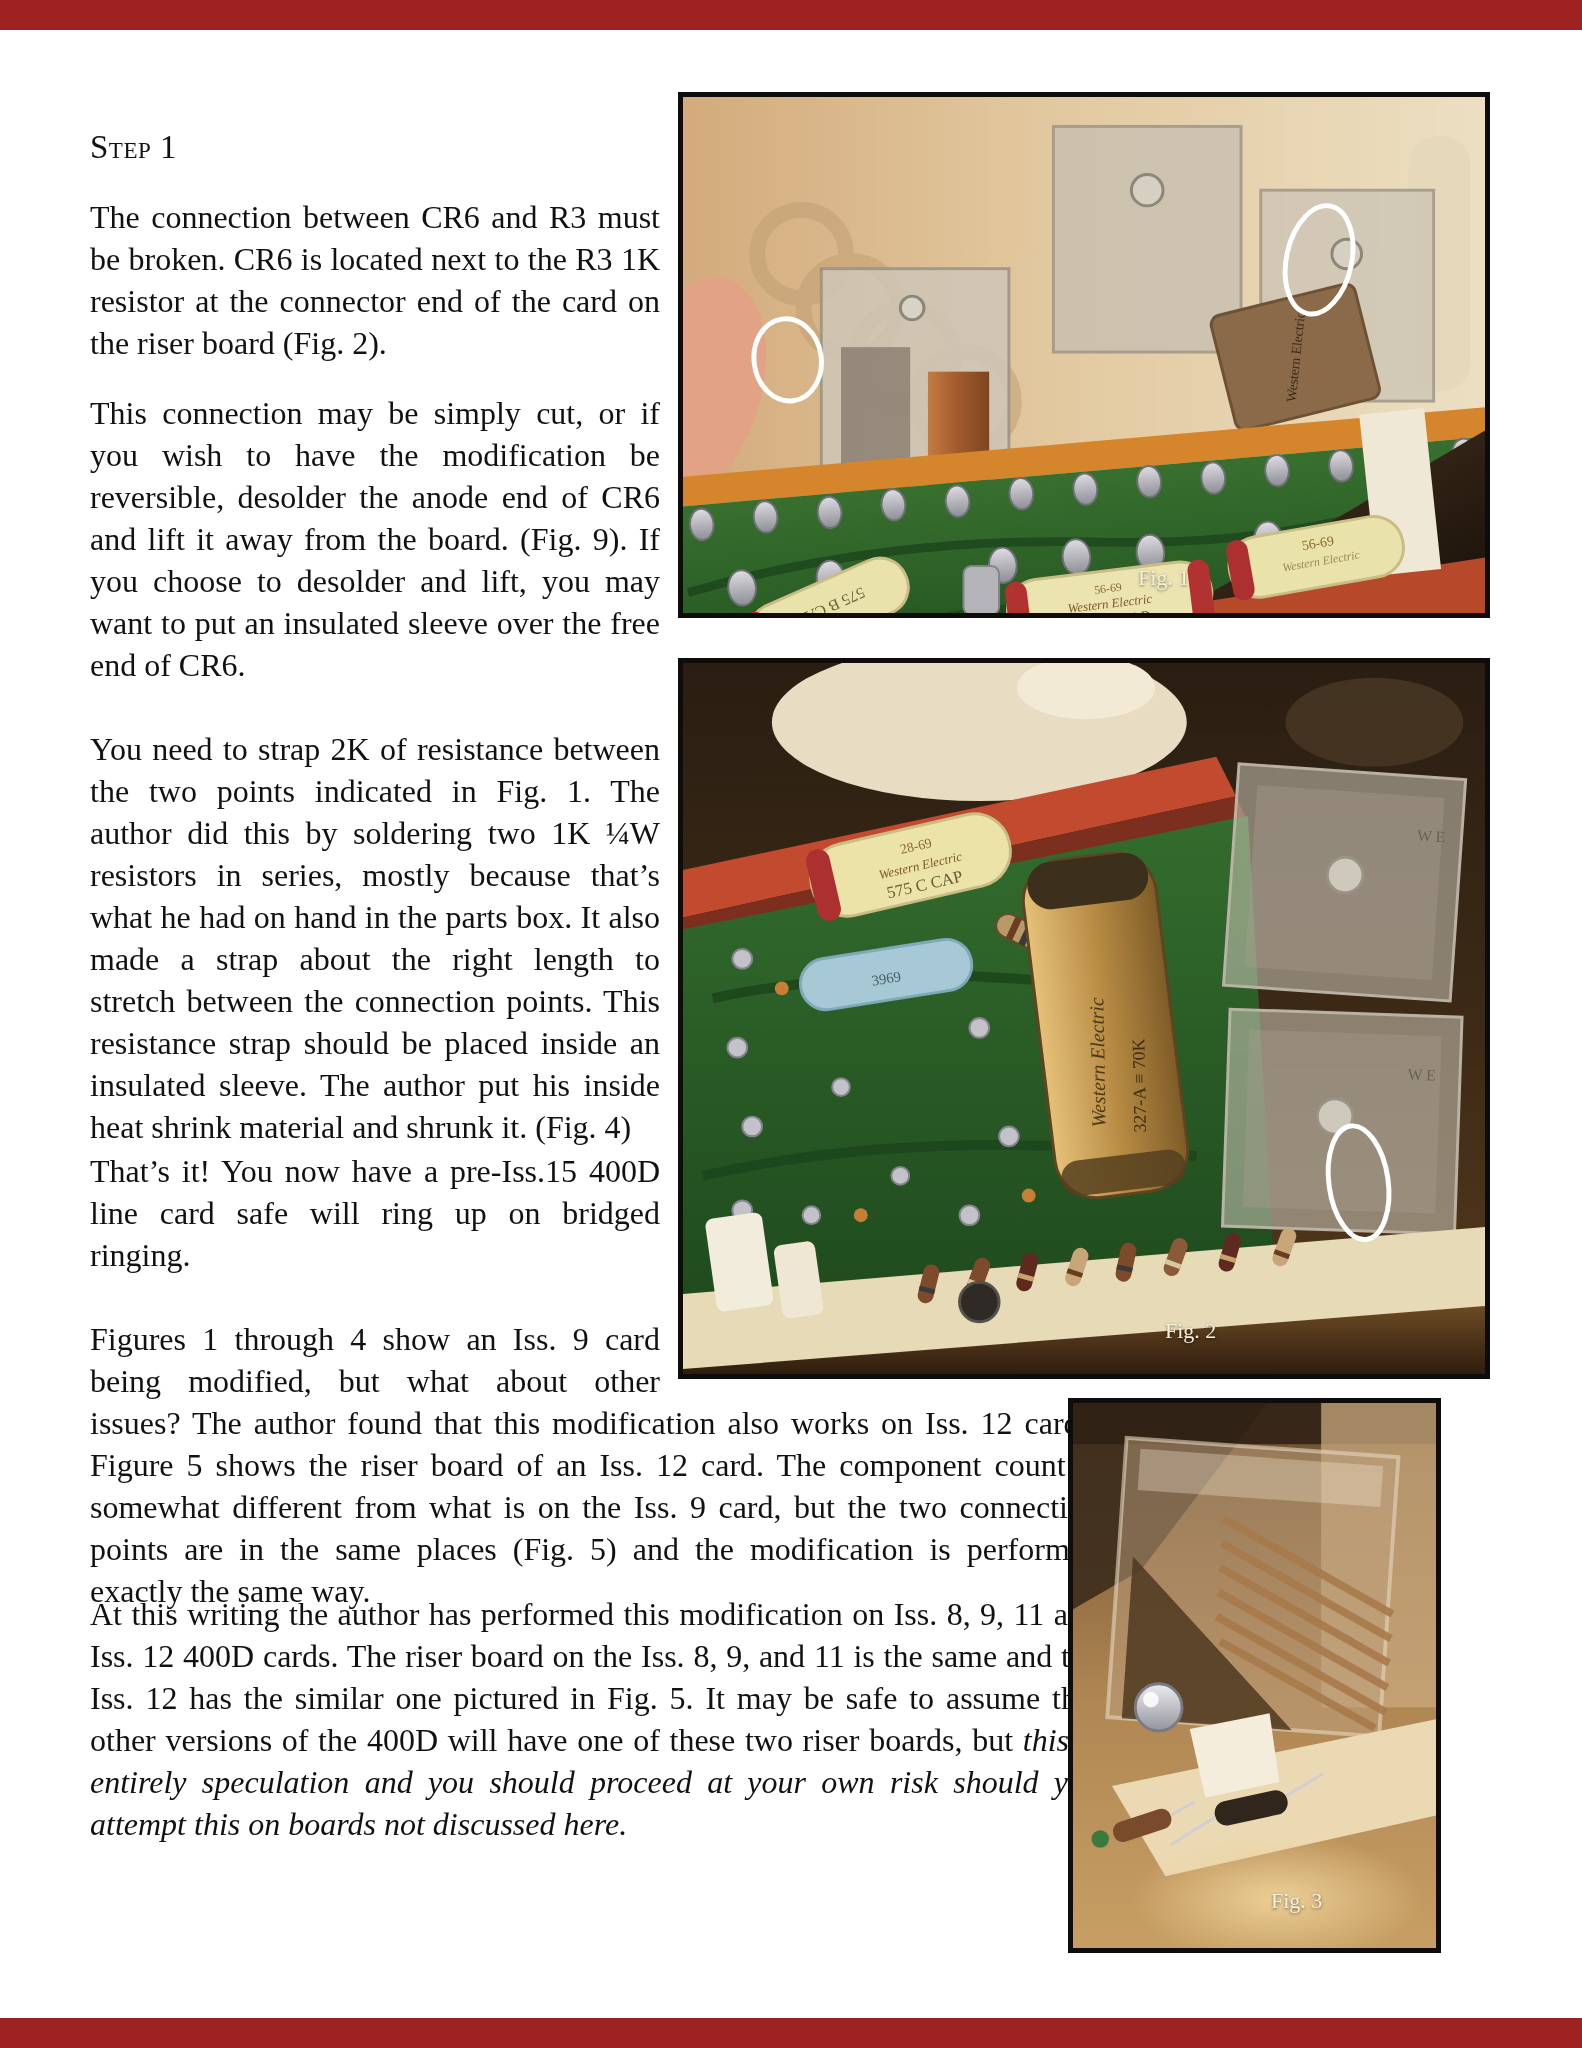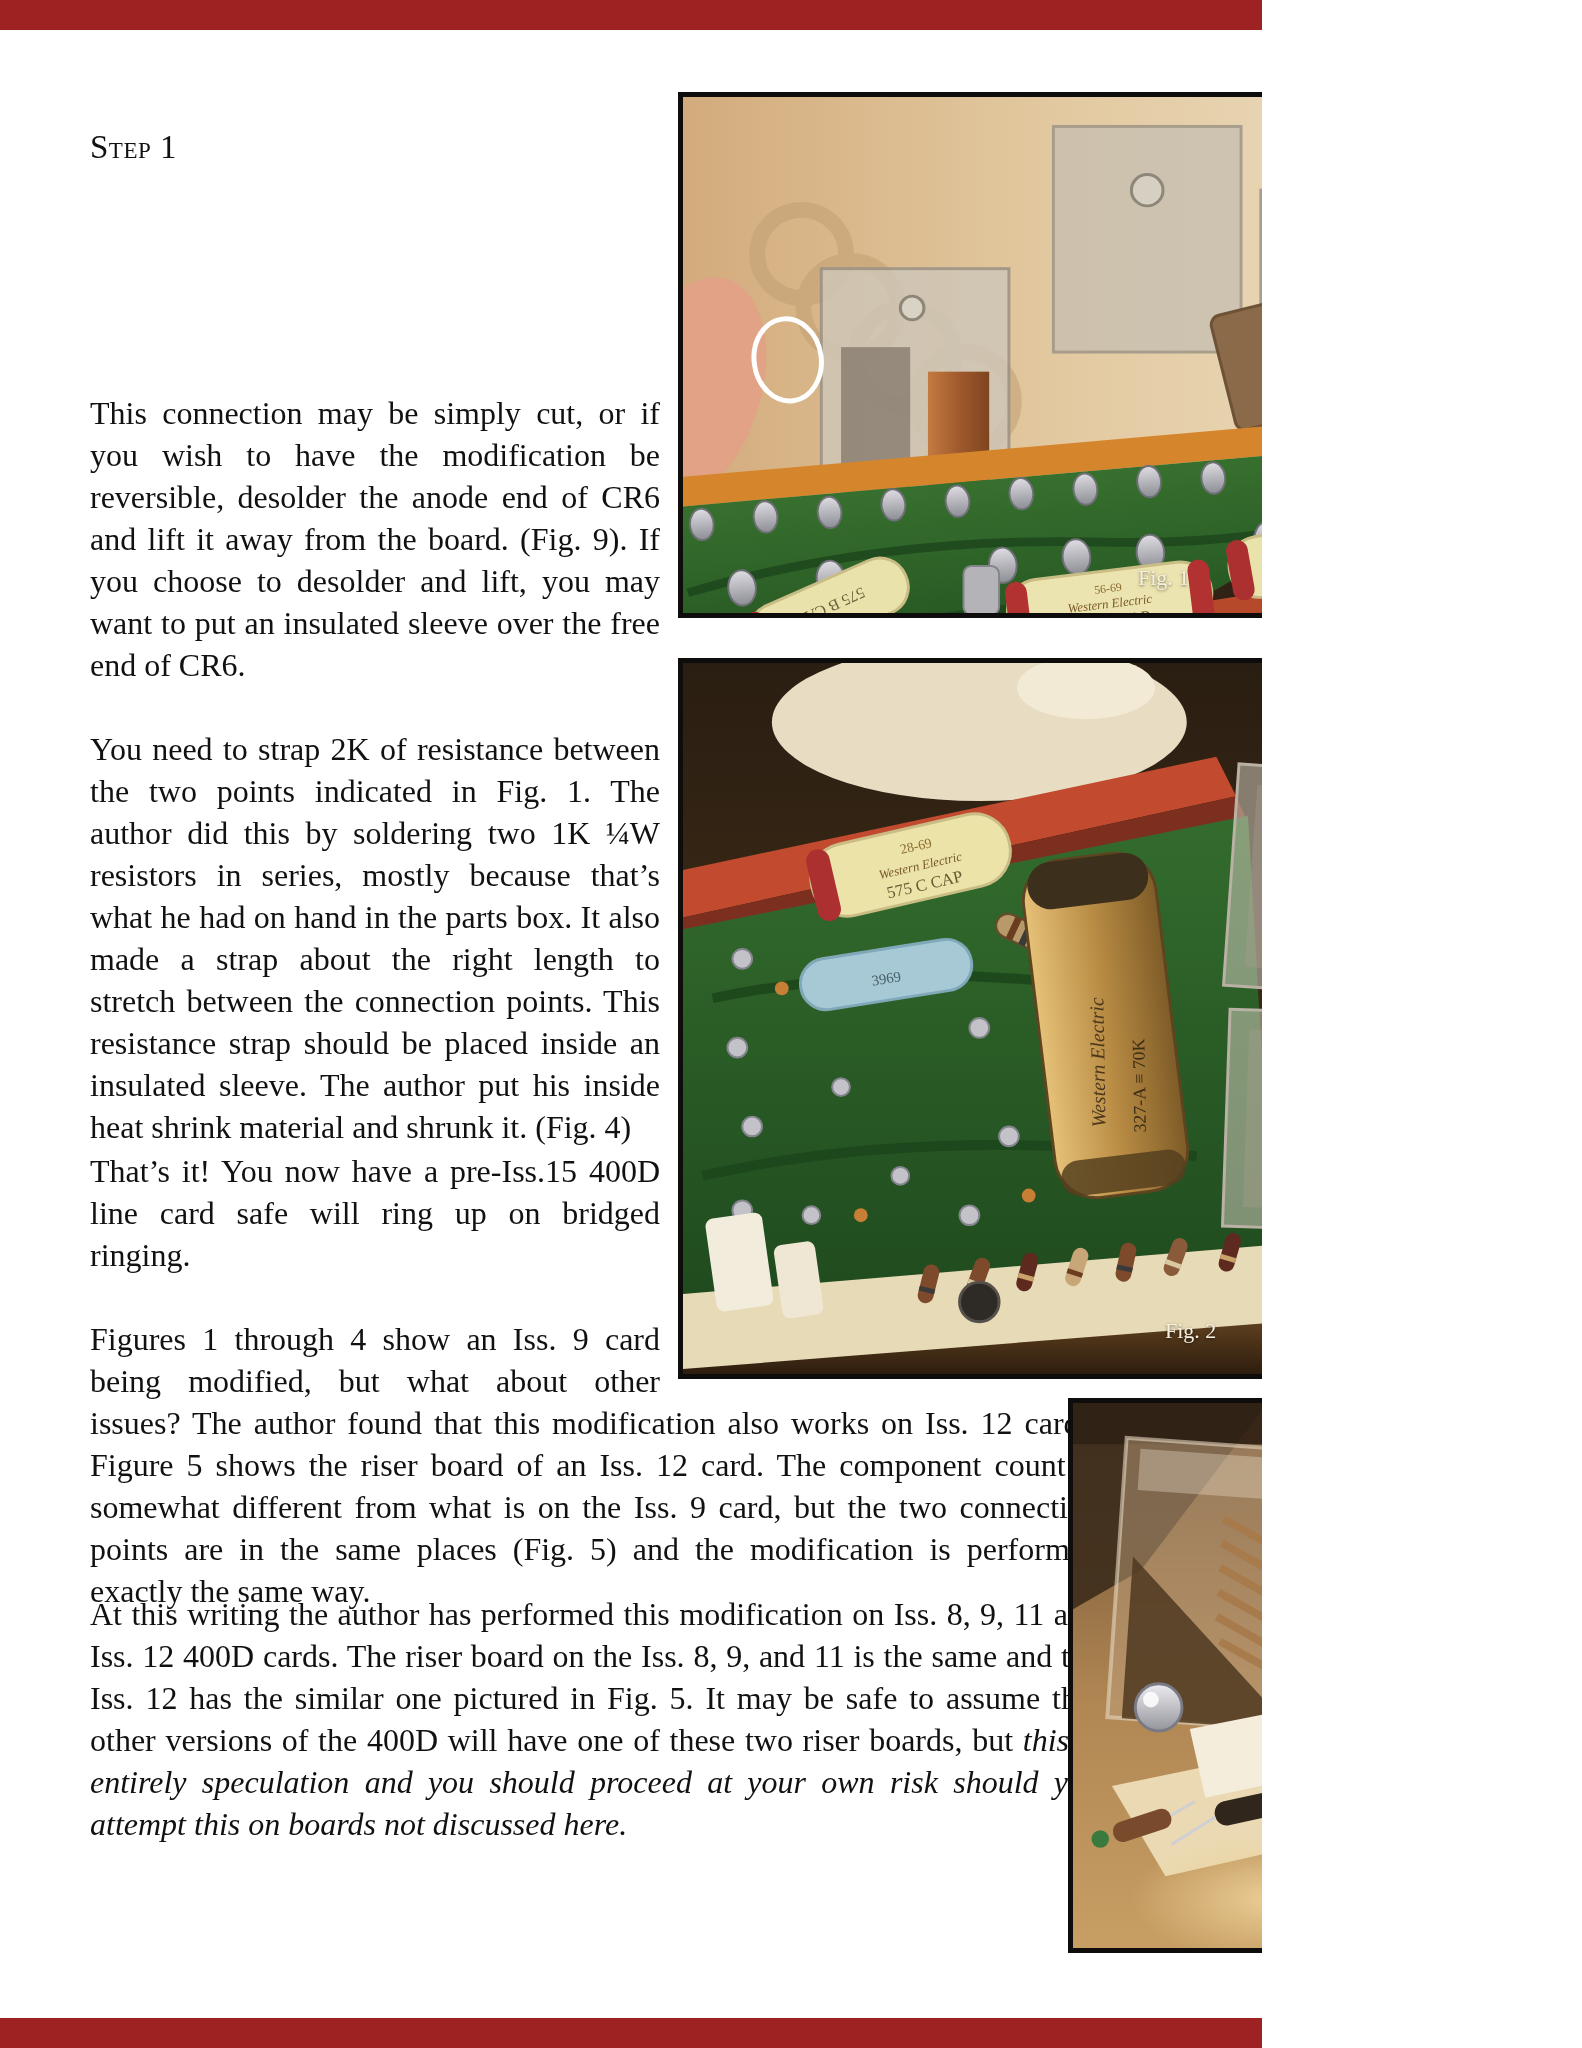--- a/index.html
+++ b/index.html
@@ -1,16 +1,16 @@
 <!DOCTYPE html>
 <html><head>
 <meta charset="utf-8">
 <style>
   html,body{margin:0;padding:0;background:#ffffff;}
-  #page{position:relative;width:1262px;height:2048px;background:#ffffff;overflow:hidden;
+  #page{position:relative;width:1582px;height:2048px;background:#ffffff;overflow:hidden;
         font-family:"Liberation Serif", serif;color:#111;}
   .redbar{position:absolute;left:0;width:1582px;height:30px;}
   #topbar{top:0;}
   #bottombar{top:2018px;}
   .tblock{position:absolute;left:90px;width:570px;font-size:32px;line-height:42px;
           text-align:justify;hyphens:manual;-webkit-hyphens:manual;}
   .tblock.wide{width:1010px;}
   .heading{font-variant:small-caps;font-size:33px;letter-spacing:.5px;text-align:left;}
   .ital{font-style:italic;}
   .spacer-right{float:right;width:440px;height:84px;}
@@ -27,20 +27,21 @@
 </style>
 </head>
 <body>
 
 <div id="page">
 
   <div id="topbar" class="redbar" style="background: rgb(158, 34, 34);"></div>
   <div id="bottombar" class="redbar" style="background: rgb(158, 34, 34);"></div>
 
   <div class="tblock heading" style="top:126px">Step 1</div>
+  <div class="tblock" style="top:196px">The connection between CR6 and R3 must be broken.  CR6 is located next to the R3 1K re­sistor at the connector end of the card on the riser board (Fig. 2).</div>
   <div class="tblock" style="top:392px">This connection may be simply cut, or if you wish to have the modification be reversible, desolder the anode end of CR6 and lift it away from the board. (Fig. 9).  If you choose to desolder and lift, you may want to put an insu­lated sleeve over the free end of CR6.</div>
   <div class="tblock" style="top:728px">You need to strap 2K of resistance between the two points indicated in Fig. 1.  The author did this by soldering two 1K ¼W resistors in se­ries, mostly because that’s what he had on hand in the parts box.  It also made a strap about the right length to stretch between the connection points.  This resistance strap should be placed inside an insulated sleeve.  The author put his inside heat shrink material and shrunk it.  (Fig. 4)</div>
   <div class="tblock" style="top:1150px">That’s it!  You now have a pre-Iss.15 400D line card safe will ring up on bridged ringing.</div>
 
   <div class="tblock wide" style="top:1318px">
     <span class="spacer-right"></span><span>Figures 1 through 4 show an Iss. 9 card being modified, but what about other issues?  The author found that this modification also works on Iss. 12 cards.  Figure 5 shows the riser board of an Iss. 12 card. The component count is somewhat different from what is on the Iss. 9 card, but the two connection points are in the same places (Fig. 5) and the modification is performed exactly the same way.</span>
   </div>
 
   <div class="tblock wide" style="top:1593px">
     <span>At this writing the author has performed this modification on Iss. 8, 9, 11 and Iss. 12 400D cards.  The riser board on the Iss. 8, 9, and 11 is the same and the Iss. 12 has the similar one pictured in Fig. 5.  It may be safe to assume that other versions of the 400D will have one of these two riser boards, but </span><span class="ital">this is entirely speculation and you should proceed at your own risk should you attempt this on boards not discussed here.</span>

